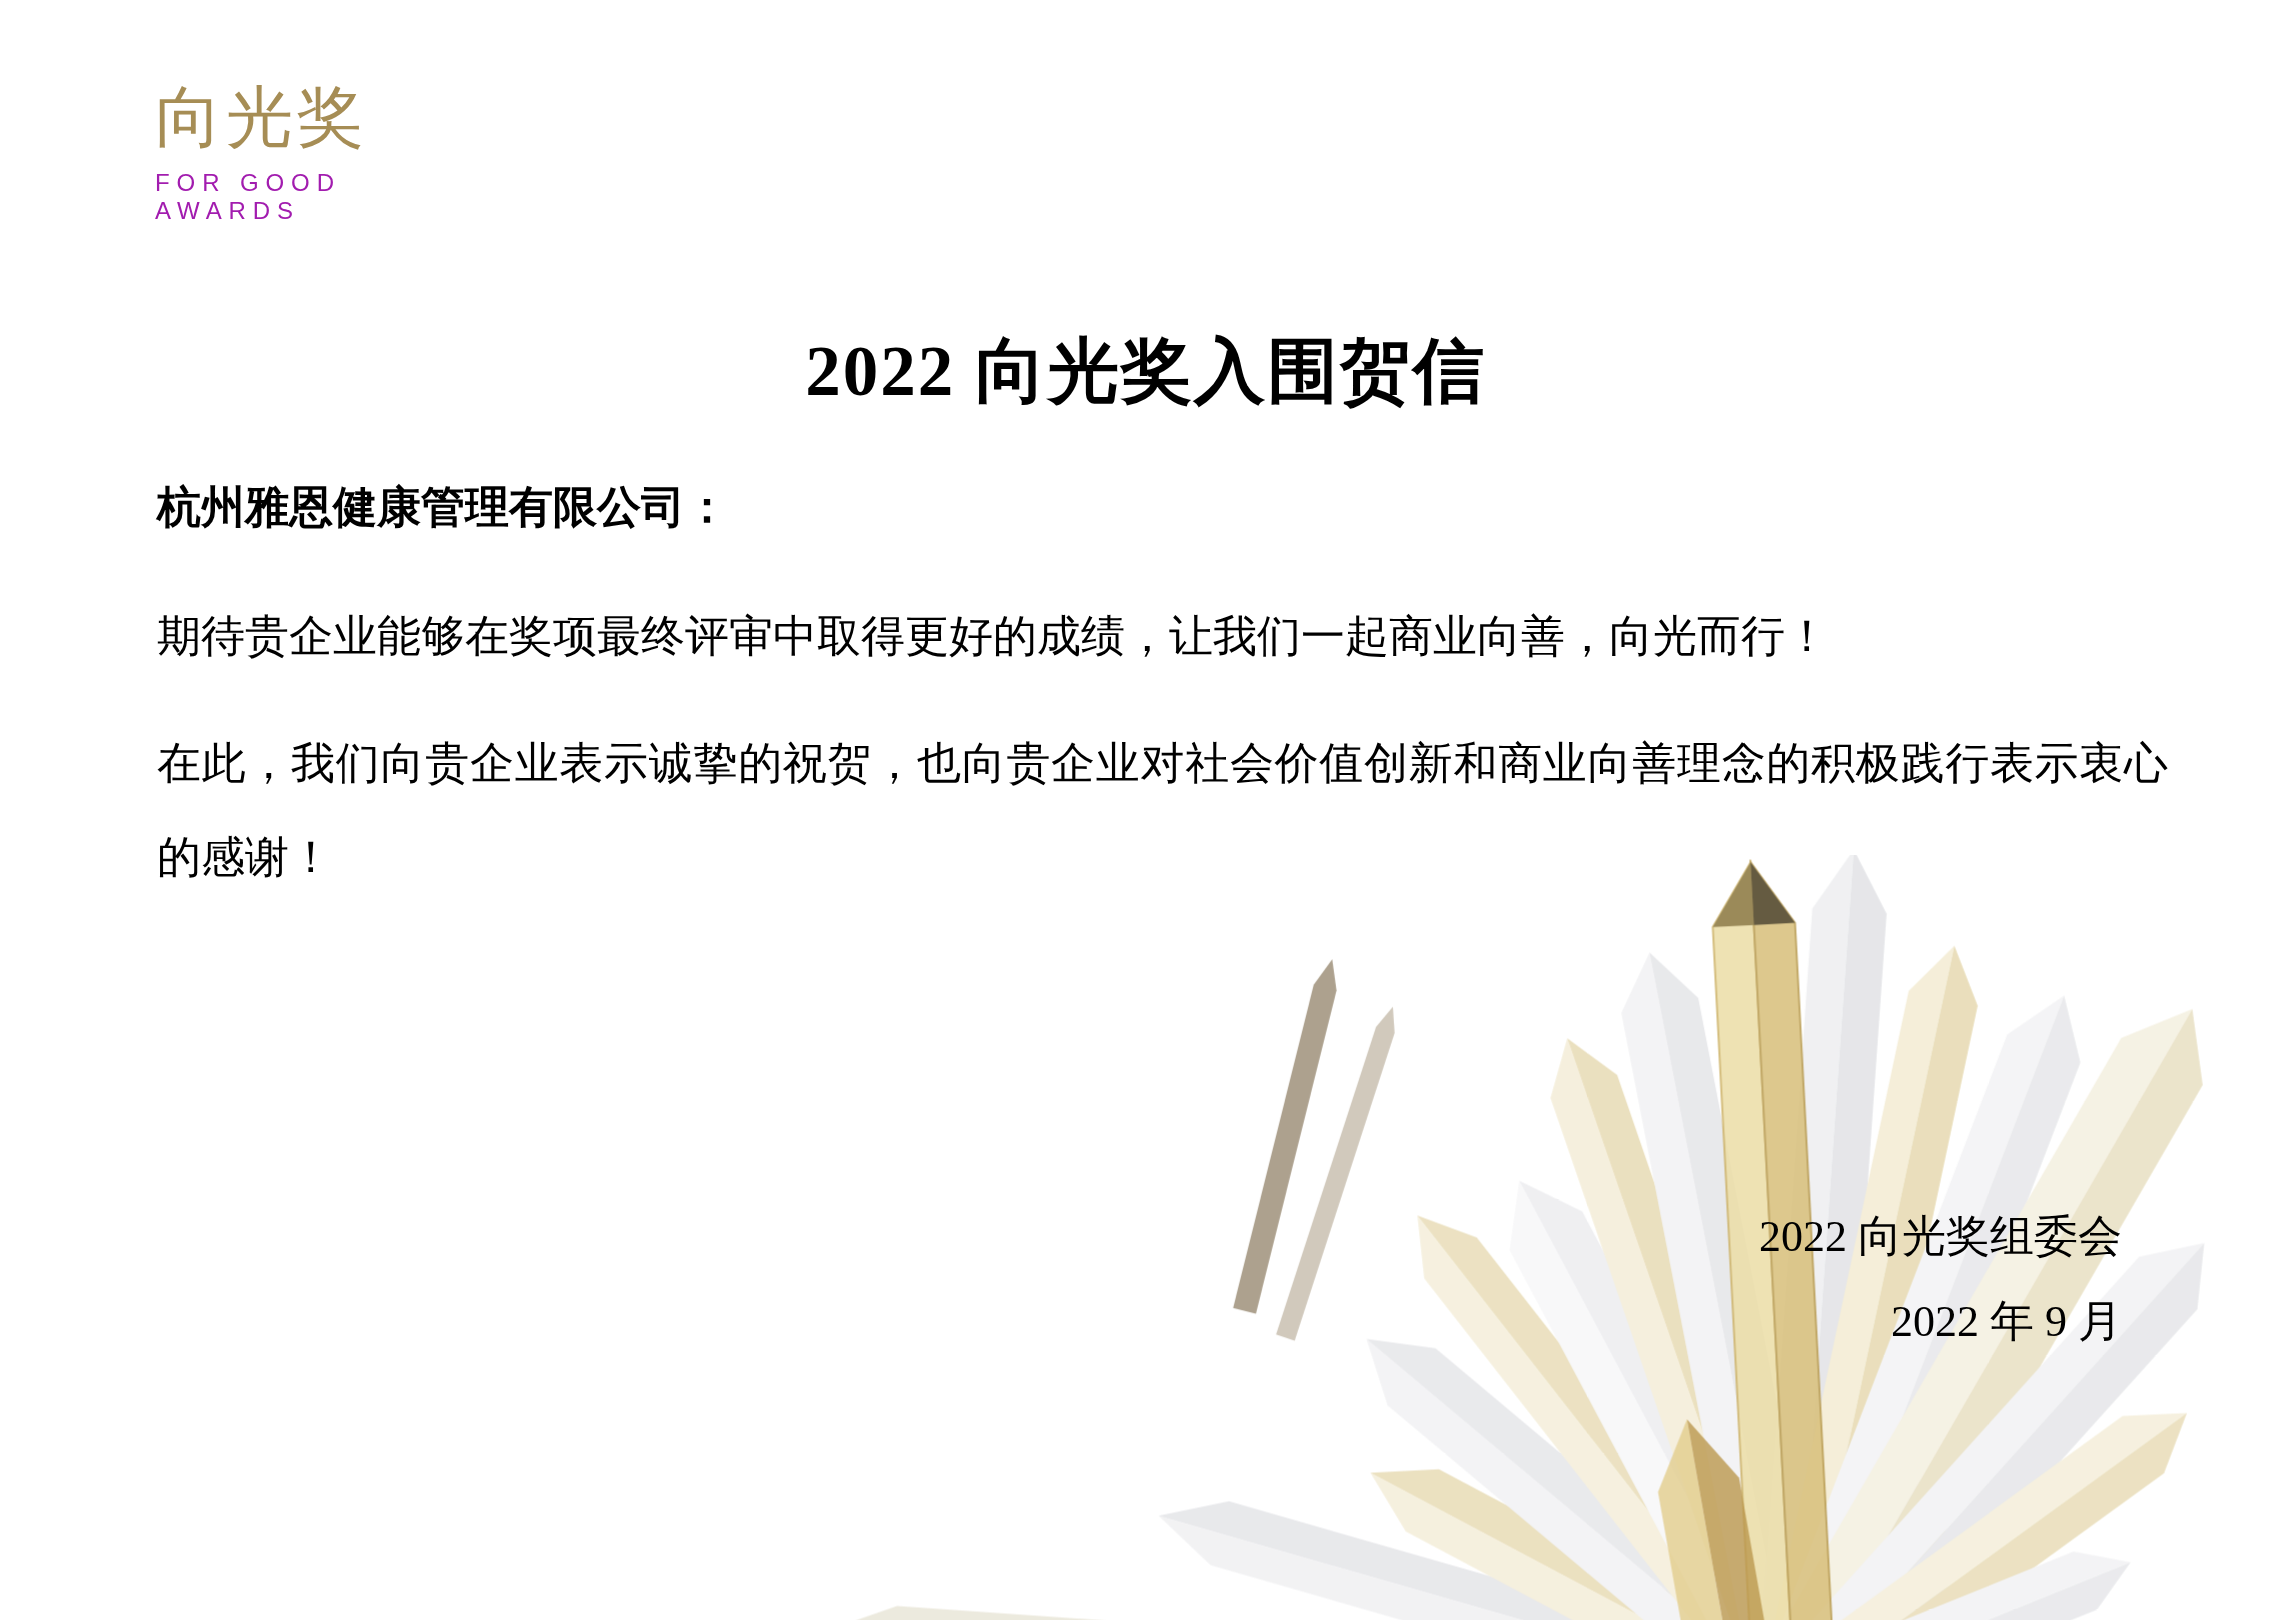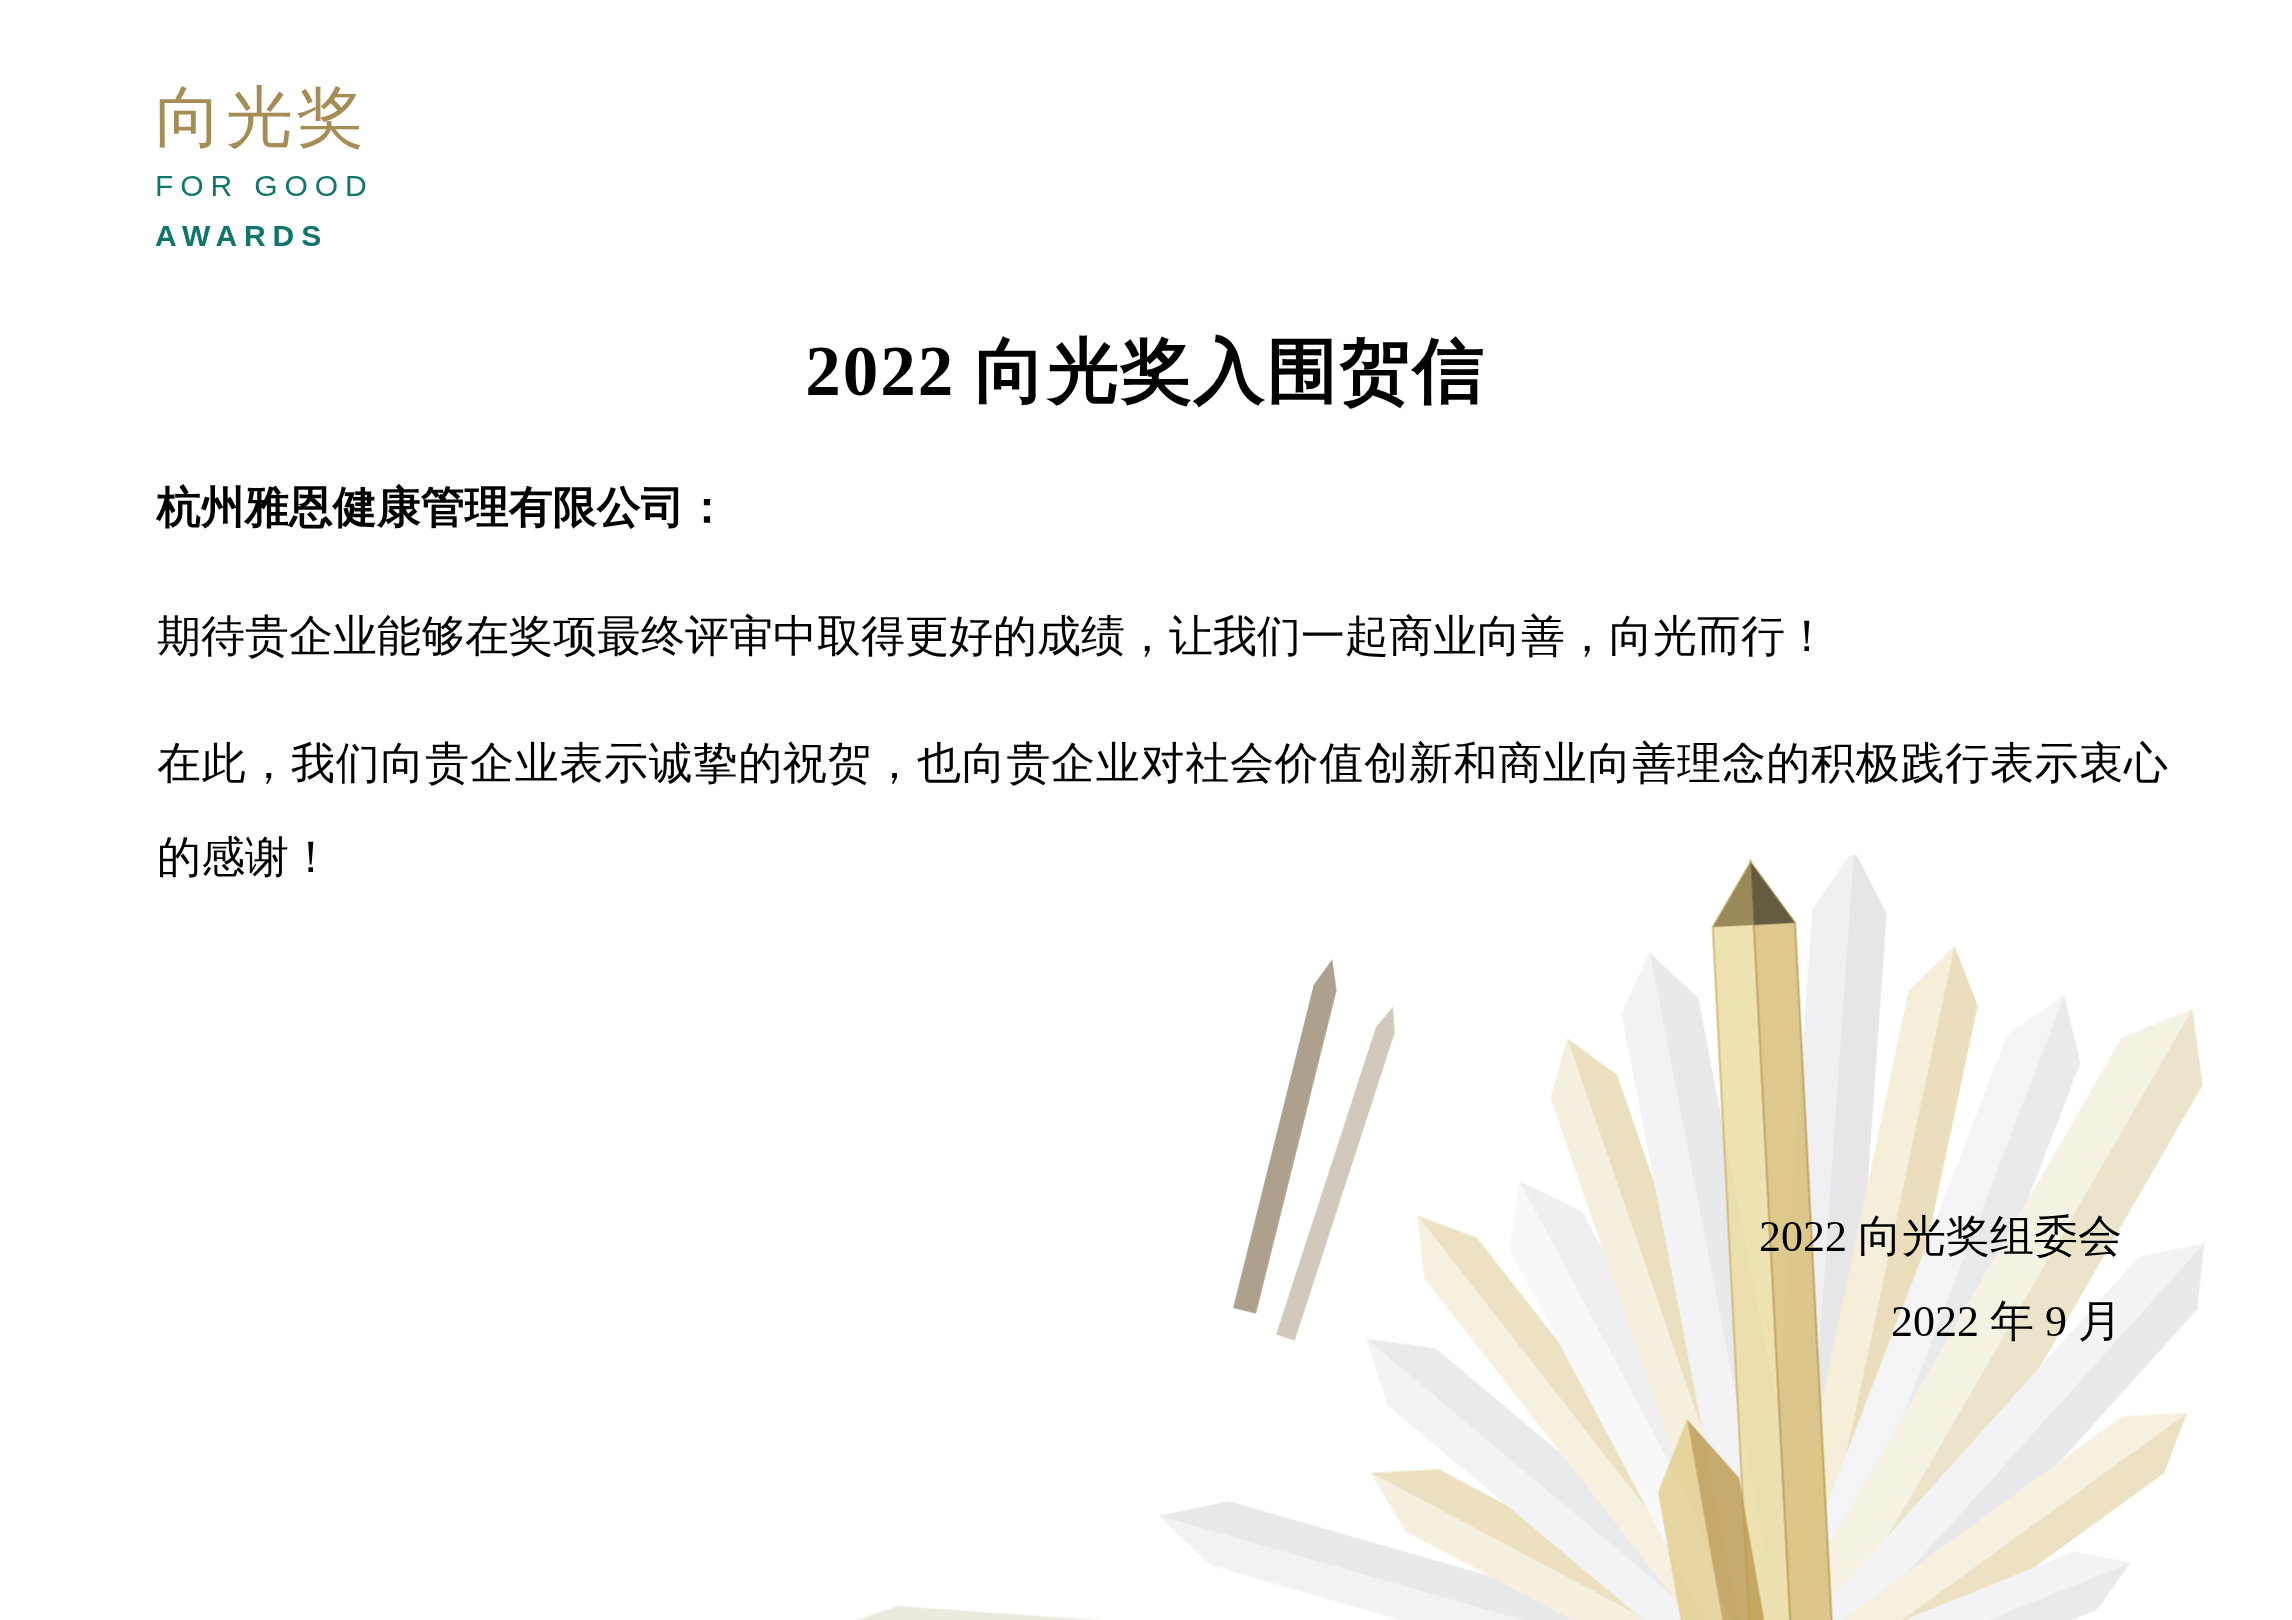--- a/index.html
+++ b/index.html
@@ -20,25 +20,25 @@
   .logo{
     position:absolute;left:155px;top:84px;z-index:2;
     color:#a68d55;
   }
   .logo-cn{
     font-family:"DejaVu Sans","Liberation Sans",sans-serif;
     font-size:67px;font-weight:300;letter-spacing:3.9px;line-height:1;
   }
   .logo-en{
     font-family:"Liberation Sans","DejaVu Sans",sans-serif;
-    font-size:30px;font-weight:400;letter-spacing:6.9px;line-height:1;
-    color:#0f766e;
+    font-size:24px;font-weight:400;letter-spacing:6.9px;line-height:1;
+    color:#a21caf;
   }
   .logo-en.l1{margin-top:19.6px;}
-  .logo-en.l2{margin-top:20px;font-weight:bold;}
+  .logo-en.l2{margin-top:4px;}
   
   .title{
     position:absolute;top:304px;left:0;width:100%;z-index:2;
     margin:18px;text-align:center;
     font-size:71px;font-weight:700;letter-spacing:2px;line-height:98px;
   }
   
   .content{
     position:absolute;left:157px;top:463px;width:2011px;z-index:2;
     font-size:44px;line-height:94px;

